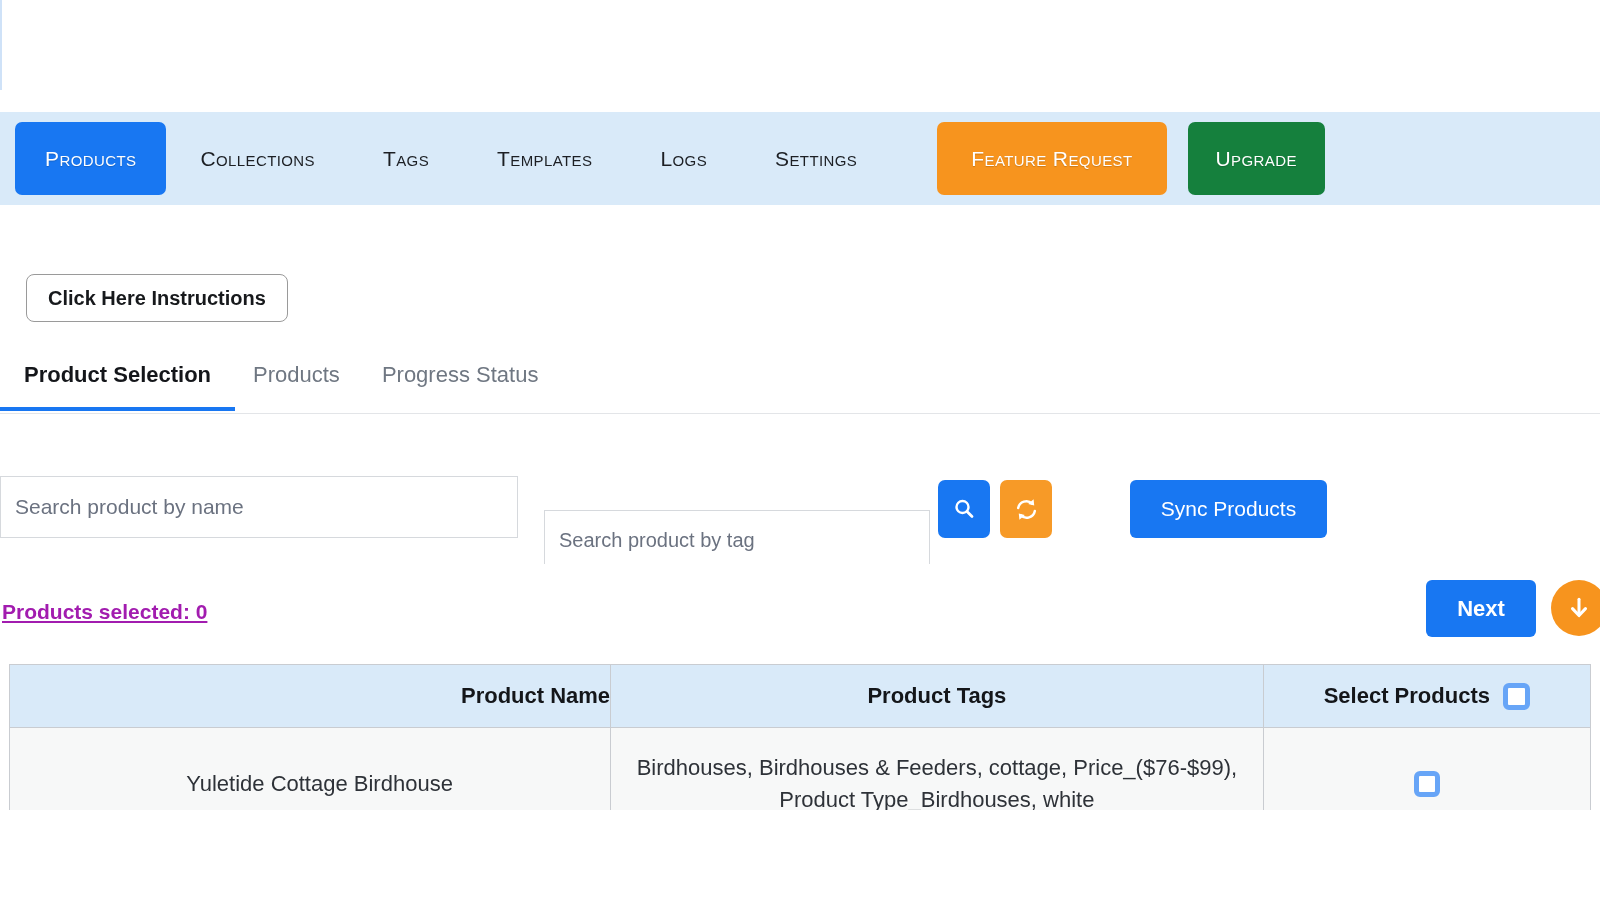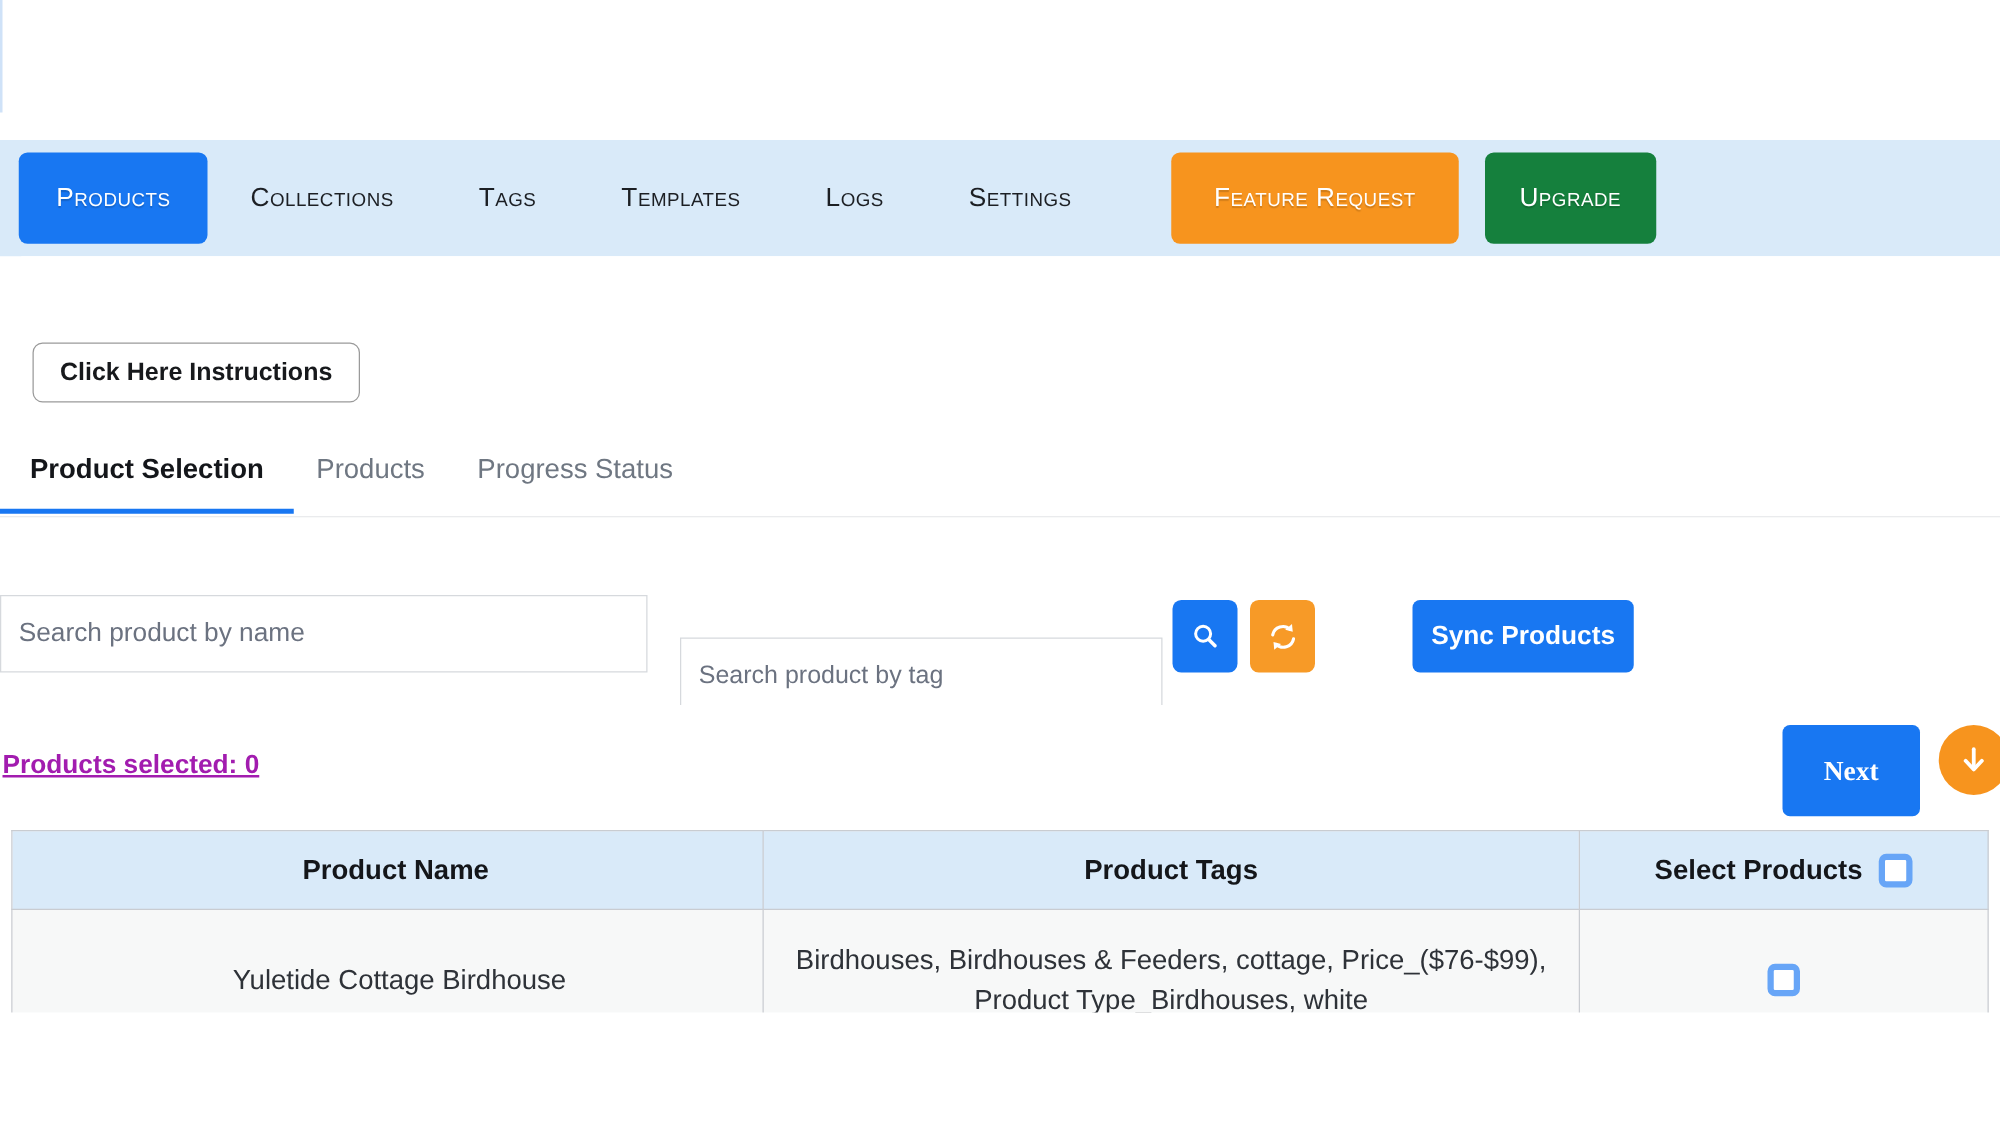--- a/index.html
+++ b/index.html
@@ -167,27 +167,27 @@
     align-items: center;
     justify-content: center;
     cursor: pointer;
   }
   .icon-btn.search { left: 938px; background: #1877f2; }
   .icon-btn.refresh { left: 1000px; background: #f79a27; }
 
   .sync-btn {
     position: absolute;
     left: 1130px; top: 66px;
-    width: 177px; height: 58px;
+    width: 197px; height: 58px;
     background: #1877f2;
     border: none;
     border-radius: 6px;
     color: #ffffff;
     font-size: 21px;
-    font-weight: 700;
+    font-weight: 400;
     cursor: pointer;
     font-family: "Liberation Sans", sans-serif;
   }
 
   
   .selectedrow {
     position: absolute;
     left: 0; top: 564px;
     width: 1600px; height: 100px;
     background: #ffffff;
@@ -196,29 +196,29 @@
     position: absolute;
     left: 2px; top: 36px;
     font-size: 21px;
     font-weight: 700;
     color: #a21caf;
     text-decoration: underline;
   }
   .next-btn {
     position: absolute;
     left: 1426px; top: 16px;
-    width: 110px; height: 73px;
+    width: 110px; height: 57px;
     background: #1877f2;
     border: none;
     border-radius: 6px;
     color: #ffffff;
     font-size: 22px;
     font-weight: 700;
     cursor: pointer;
-    font-family: Liberation Serif, serif;
+    font-family: Liberation Sans, sans-serif;
   }
   .scroll-btn {
     position: absolute;
     left: 1551px; top: 16px;
     width: 56px; height: 56px;
     border-radius: 50%;
     background: #f7941e;
     border: none;
     display: flex;
     align-items: center;
@@ -238,21 +238,21 @@
     border: 1px solid #c9ccd1;
     padding: 0;
   }
   .table thead th {
     background: #d9eaf9;
     height: 63px;
     font-size: 22px;
     font-weight: 700;
     color: #14161a;
   }
-  .th-name { text-align: center; padding-left: 13px !important; width: 584px; }
+  .th-name { text-align: right; padding-left: 13px !important; width: 584px; }
   .th-tags { text-align: center; width: 634px; }
   .th-select { text-align: center; width: 318px; }
   .th-select-inner {
     display: flex;
     align-items: center;
     justify-content: center;
     gap: 13px;
   }
 
   .table tbody td {

